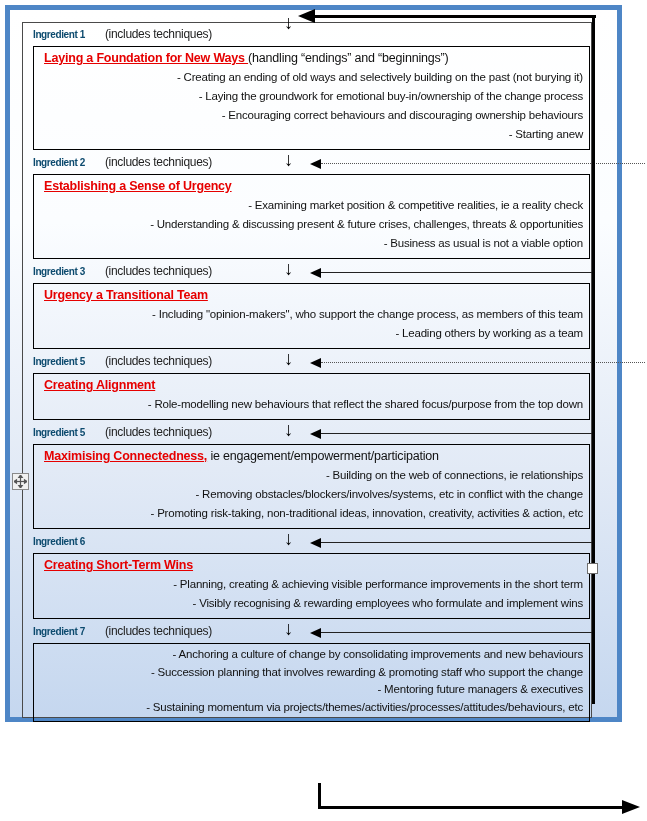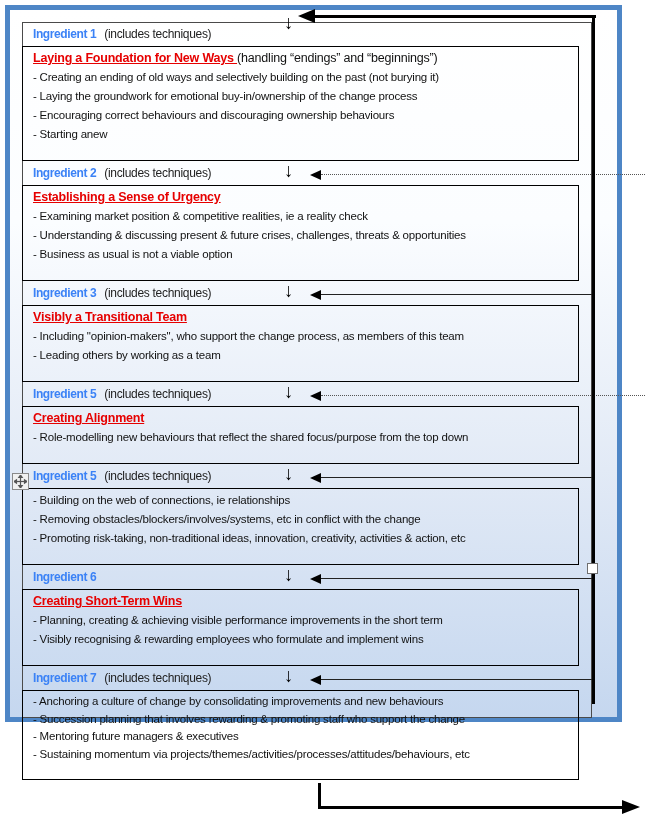--- a/index.html
+++ b/index.html
@@ -15,39 +15,39 @@
     z-index:0;
   }
   
   .panel{
     position:absolute;left:22px;top:22px;width:570px;height:696px;box-sizing:border-box;
     border:1px solid #4a4a4a;background:transparent;z-index:1;
   }
   .sections{position:absolute;left:22px;top:22px;width:570px;z-index:3;}
   .section{position:relative;}
   .heading-row{position:relative;height:24px;padding:2px 0 0 11px;box-sizing:border-box;white-space:nowrap;}
-  .heading-main{font-weight:bold;font-size:12px;letter-spacing:-0.4px;color:#3b82f6;}
-  .heading-suffix{font-size:12px;margin-left:8px;letter-spacing:-0.3px;color:#222;}
+  .heading-main{font-weight:bold;font-size:10px;letter-spacing:-0.4px;color:#0c4a6e;}
+  .heading-suffix{font-size:12px;margin-left:20px;letter-spacing:-0.3px;color:#222;}
   .down-arrow{position:absolute;left:262px;top:0px;font-size:19px;font-weight:bold;line-height:20px;color:#000;}
   .section-1 .down-arrow{top:-9px;}
   .arrowhead-left{
     position:absolute;left:288px;top:9px;width:0;height:0;
     border-top:5px solid transparent;border-bottom:5px solid transparent;border-right:11px solid #000;
   }
   .h-line{position:absolute;top:13px;height:0;}
   .arrow-solid .h-line{left:299px;width:273px;border-top:1px solid #222;}
   .arrow-dotted .h-line{left:299px;width:324px;border-top:1.5px dotted #555;} 
   .content-box{
-    width:557px;box-sizing:border-box;border:1.5px solid #000;
-    padding:2px 6px 16px 10px;background:transparent;
+    margin-left:11px;width:557px;box-sizing:border-box;border:1.5px solid #000;
+    padding:2px 6px 5px 10px;background:transparent;
   }
   .box-title{font-size:12.5px;line-height:19px;letter-spacing:-0.2px;white-space:nowrap;}
   .t-red{color:#e60000;font-weight:bold;text-decoration:underline;}
   .t-rest{color:#111;}
-  .bullet{font-size:11.5px;line-height:19px;letter-spacing:-0.2px;white-space:nowrap;color:#111;}
+  .bullet{font-size:11.5px;line-height:19px;letter-spacing:-0.2px;white-space:nowrap;color:#111;text-align:right;}
   .section-7 .box-title,.section-7 .bullet{line-height:17.5px;}
   
   .top-arrow-line{position:absolute;left:314px;top:15px;width:282px;height:3px;background:#000;z-index:5;}
   .top-arrowhead{position:absolute;left:298px;top:9px;width:0;height:0;
     border-top:7px solid transparent;border-bottom:7px solid transparent;border-right:17px solid #000;z-index:5;}
   .right-vline{position:absolute;left:592px;top:15px;width:3px;height:689px;background:#000;z-index:5;}
   
   .bottom-arrow-v{position:absolute;left:318px;top:783px;width:3px;height:26px;background:#000;z-index:5;}
   .bottom-arrow-h{position:absolute;left:318px;top:806px;width:306px;height:3px;background:#000;z-index:5;}
   .bottom-arrowhead{position:absolute;left:622px;top:800px;width:0;height:0;
@@ -106,21 +106,21 @@
 
   <section class="section section-3 arrow-solid">
     <div class="heading-row">
       <span class="heading-main">Ingredient 3</span><span class="heading-suffix">(includes techniques)</span>
       <span class="down-arrow">↓</span>
       <span class="arrowhead-left"></span>
       <span class="h-line"></span>
     </div>
     <div class="content-box">
       <div class="box-title">
-        <span class="t-red">Visibly a Transitional Team</span><span class="t-rest"></span>
+        <span class="t-red">Urgency a Transitional Team</span><span class="t-rest"></span>
       </div>
         <div class="bullet">- Including "opinion-makers", who support the change process, as members of this team</div>
         <div class="bullet">- Leading others by working as a team</div>
       </div>
   </section>
 
   <section class="section section-4 arrow-dotted">
     <div class="heading-row">
       <span class="heading-main">Ingredient 5</span><span class="heading-suffix">(includes techniques)</span>
       <span class="down-arrow">↓</span>
@@ -136,20 +136,23 @@
   </section>
 
   <section class="section section-5 arrow-solid">
     <div class="heading-row">
       <span class="heading-main">Ingredient 5</span><span class="heading-suffix">(includes techniques)</span>
       <span class="down-arrow">↓</span>
       <span class="arrowhead-left"></span>
       <span class="h-line"></span>
     </div>
     <div class="content-box">
+      <div class="box-title">
+        <span class="t-red">Maximising Connectedness,</span><span class="t-rest"> ie engagement/empowerment/participation</span>
+      </div>
     <div class="bullet">- Building on the web of connections, ie relationships</div>
         <div class="bullet">- Removing obstacles/blockers/involves/systems, etc in conflict with the change</div>
         <div class="bullet">- Promoting risk-taking, non-traditional ideas, innovation, creativity, activities &amp; action, etc</div>
       </div>
   </section>
 
   <section class="section section-6 arrow-solid">
     <div class="heading-row">
       <span class="heading-main">Ingredient 6</span><span class="heading-suffix"></span>
       <span class="down-arrow">↓</span>

